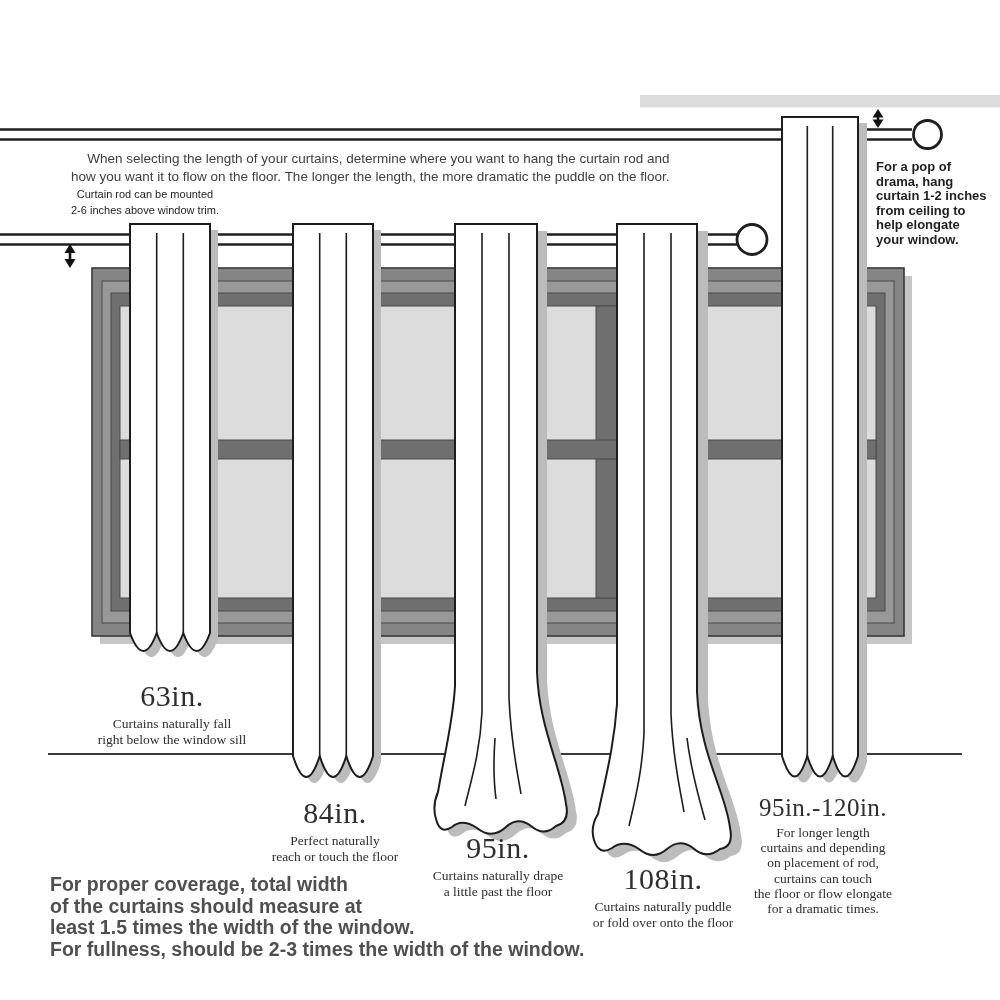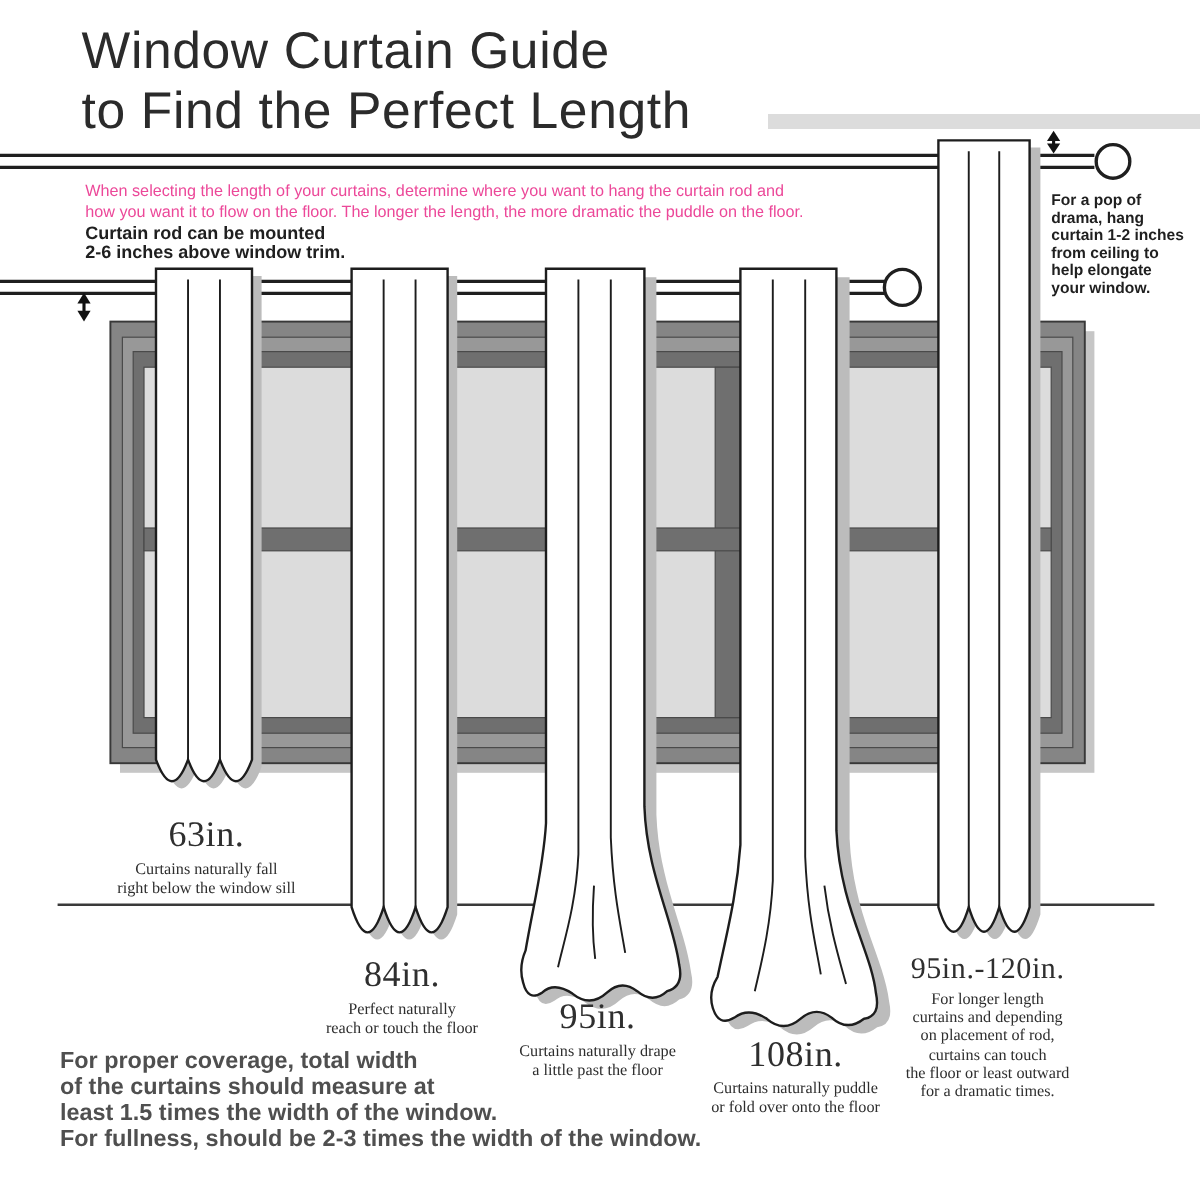--- a/index.html
+++ b/index.html
@@ -3,22 +3,22 @@
 <meta charset="utf-8">
 <style>
   html,body{margin:0;padding:0;background:#ffffff;}
   body{width:1000px;height:1000px;overflow:hidden;
        font-family:"Liberation Sans","DejaVu Sans",sans-serif;}
   #stage{position:relative;width:1000px;height:1000px;background:#fff;}
   #diagram{position:absolute;left:0;top:0;z-index:1;}
   .txt{position:absolute;z-index:2;color:#2d2d2d;}
   #title{left:68px;top:18px;font-size:43px;line-height:50px;
          letter-spacing:.5px;color:#2b2b2b;font-weight:400;}
-  #intro{left:71px;top:150px;font-size:13.5px;line-height:18px;color:#ec4899;}
-  #rod-note{left:71px;top:187px;font-size:15px;line-height:15.5px;font-weight:bold;color:#1f1f1f;}
+  #intro{left:71px;top:150px;font-size:13.5px;line-height:18px;color:#404040;text-align:right;}
+  #rod-note{left:71px;top:187px;font-size:11px;line-height:15.5px;font-weight:normal;color:#1f1f1f;text-align:center;}
   #ceiling-note{left:876px;top:160px;width:130px;font-size:13px;line-height:14.6px;
                 font-weight:bold;color:#1f1f1f;}
   .curtain-label{position:absolute;z-index:2;width:230px;text-align:center;font-family:Liberation Serif, serif;}
   .size-label{font-size:30px;color:#2f2f2f;letter-spacing:.5px;}
   .caption{font-size:13.5px;line-height:16px;color:#2e2e2e;margin-top:3px;}
   #label-63 {left:57px;  top:679px;}
   #label-84 {left:220px; top:796px;}
   #label-95 {left:383px; top:831px;}
   #label-108{left:548px; top:862px;}
   #label-120{left:708px; top:794px;}
@@ -104,24 +104,20 @@
       <polygon points="70,268 64.5,259 75.5,259" fill="#111111"></polygon>
     </g>
 
     <g>
       <line x1="878" y1="114" x2="878" y2="123" stroke="#111111" stroke-width="2.6"></line>
       <polygon points="878,109 872.5,117.5 883.5,117.5" fill="#111111"></polygon>
       <polygon points="878,128 872.5,119.5 883.5,119.5" fill="#111111"></polygon>
     </g>
   </svg>
 
-  <div id="title" class="txt">
-    <div>Window Curtain Guide</div>
-    <div>to Find the Perfect Length</div>
-  </div>
 
   <div id="intro" class="txt">
     <div>When selecting the length of your curtains, determine where you want to hang the curtain rod and</div>
     <div>how you want it to flow on the floor. The longer the length, the more dramatic the puddle on the floor.</div>
   </div>
 
   <div id="rod-note" class="txt">
     <div>Curtain rod can be mounted</div>
     <div>2-6 inches above window trim.</div>
   </div>
@@ -167,21 +163,21 @@
     </div>
   </div>
 
   <div id="label-120" class="curtain-label">
     <div class="size-label">95in.-120in.</div>
     <div class="caption">
       <div>For longer length</div>
       <div>curtains and depending</div>
       <div>on placement of rod,</div>
       <div>curtains can touch</div>
-      <div>the floor or least outward</div>
+      <div>the floor or flow elongate</div>
       <div>for a dramatic times.</div>
     </div>
   </div>
 
   <div id="coverage-note" class="txt">
     <div>For proper coverage, total width</div>
     <div>of the curtains should measure at</div>
     <div>least 1.5 times the width of the window.</div>
     <div>For fullness, should be 2-3 times the width of the window.</div>
   </div>

